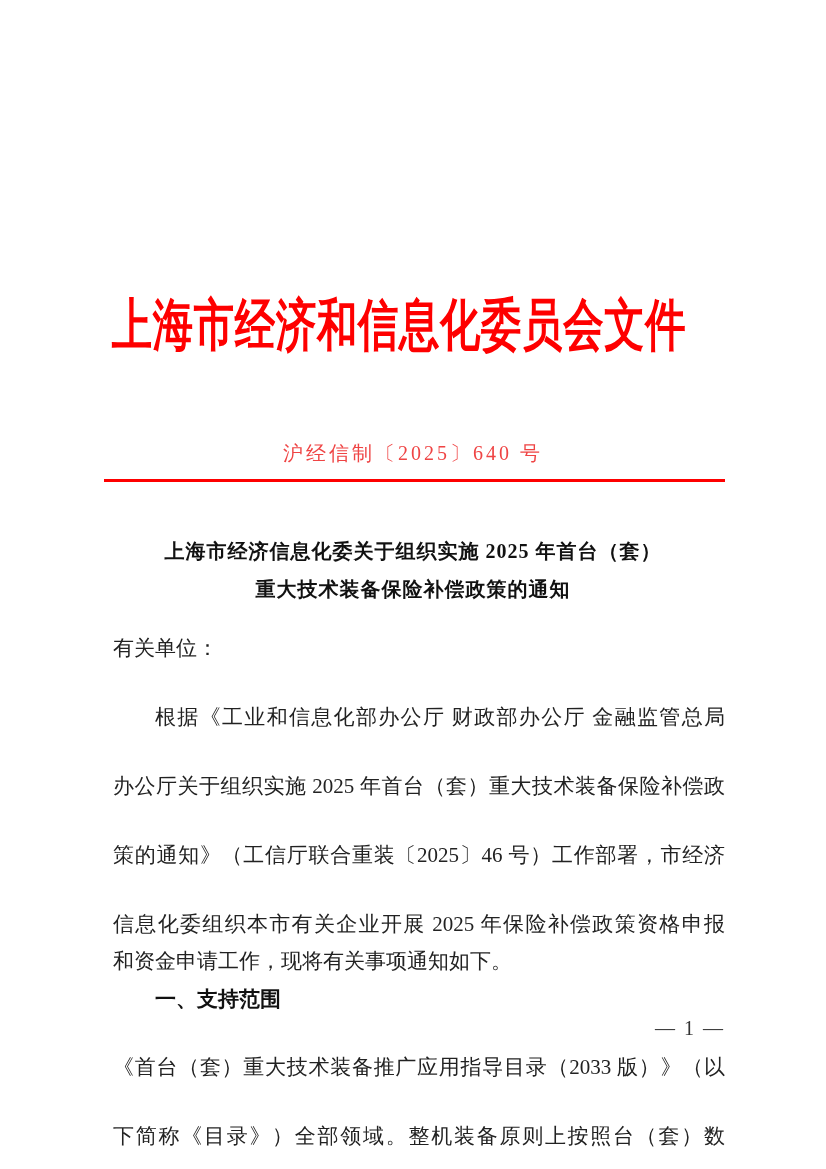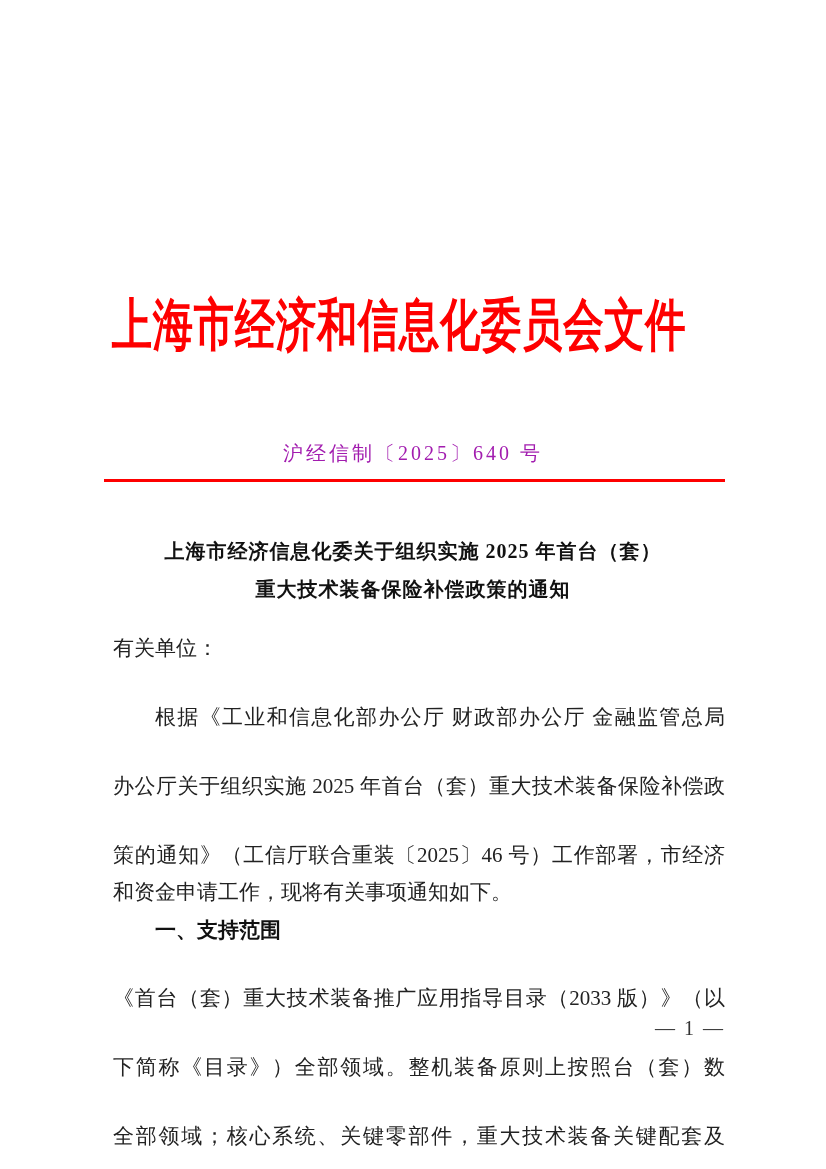--- a/index.html
+++ b/index.html
@@ -25,21 +25,21 @@
     transform:scaleX(0.72);
     transform-origin:center;
     white-space:nowrap;
   }
   
   .doc-number{
     position:absolute;top:440px;left:0;width:826px;
     text-align:center;
     font-size:20px;
     letter-spacing:3px;
-    color:#a21caf;
+    color:#ef4444;
     white-space:nowrap;
   }
   
   .red-rule{
     position:absolute;top:479px;left:104px;
     width:621px;height:3px;
     background:#fe0000;
   }
   
   .doc-title{
@@ -101,20 +101,21 @@
   <div class="doc-title">
     <div>上海市经济信息化委关于组织实施 2025 年首台（套）</div>
     <div>重大技术装备保险补偿政策的通知</div>
   </div>
 
   <div class="body-text">
     <div class="body-line">有关单位：</div>
     <div class="body-line indent justify">根据《工业和信息化部办公厅  财政部办公厅  金融监管总局</div>
     <div class="body-line justify">办公厅关于组织实施 2025 年首台（套）重大技术装备保险补偿政</div>
     <div class="body-line justify">策的通知》（工信厅联合重装〔2025〕46 号）工作部署，市经济</div>
+    <div class="body-line justify">信息化委组织本市有关企业开展 2025 年保险补偿政策资格申报</div>
     <div class="body-line">和资金申请工作，现将有关事项通知如下。</div>
     <div class="body-line indent hei">一、支持范围</div>
     <div class="body-line justify">《首台（套）重大技术装备推广应用指导目录（2033 版）》（以</div>
     <div class="body-line justify">下简称《目录》）全部领域。整机装备原则上按照台（套）数</div>
     <div class="body-line justify">全部领域；核心系统、关键零部件，重大技术装备关键配套及</div>
   </div>
 
   <div class="page-number">— 1 —</div>
 
 </div>

